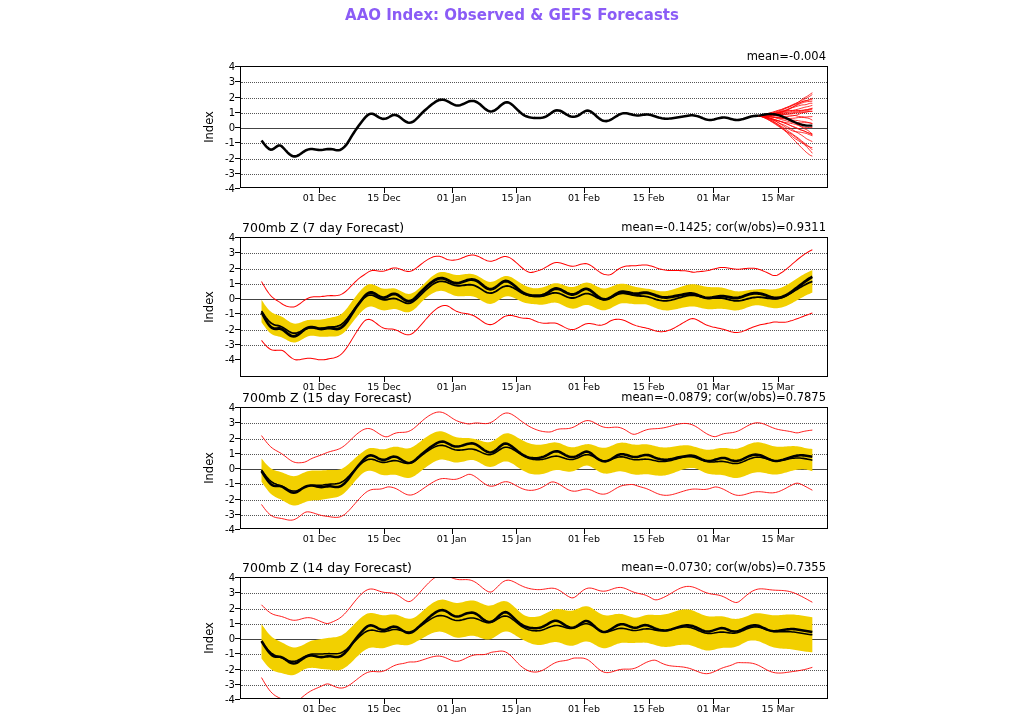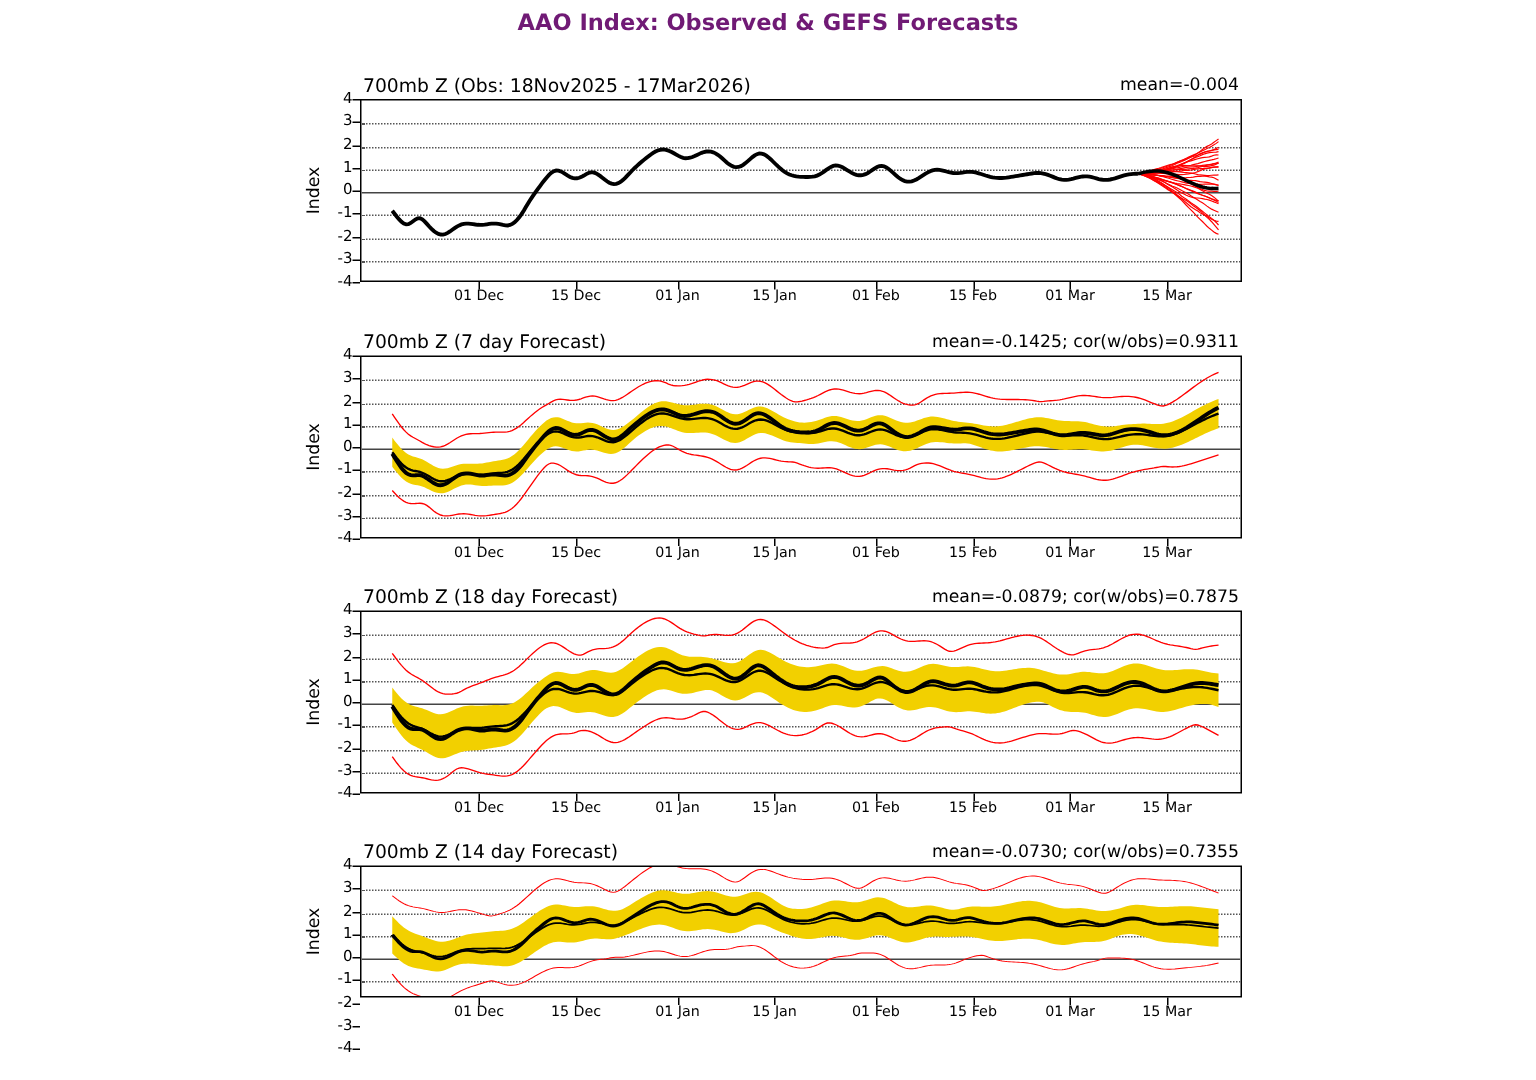--- a/index.html
+++ b/index.html
@@ -8,21 +8,21 @@
     background:#ffffff;
     font-family:"DejaVu Sans", sans-serif;
     overflow:hidden;
     position:relative;
   }
   .leftbar{
     position:absolute;left:0;top:0;width:10px;height:720px;background:#ffffff;
   }
   #main-title{
     position:absolute;top:6px;left:0;width:1024px;text-align:center;
-    font-size:15px;font-weight:bold;color:#701a75;
+    font-size:15px;font-weight:bold;color:#8b5cf6;
     font-family:"DejaVu Sans", sans-serif;
     letter-spacing:0px;
   }
   .panel{
     position:absolute;
     left:240px;
     width:588px;
   }
   .panel .plotbox{
     position:absolute;left:0;top:0;width:100%;height:100%;
@@ -85,21 +85,20 @@
   svg.series{position:absolute;left:0;top:0;width:100%;height:100%;}
 </style>
 </head>
 <body>
 
 <div class="leftbar"></div>
 
 <div id="main-title">AAO Index: Observed &amp; GEFS Forecasts</div>
 
 <div class="panel" id="panel0" style="top:66px;height:122px;">
-  <div class="panel-title">700mb Z (Obs: 18Nov2025 - 17Mar2026)</div>
   <div class="panel-stat">mean=-0.004</div>
   <div class="ylabel">Index</div>
   <div class="plotbox">
       <div class="gridline" style="top: 15.25px;"></div>
       <div class="gridline" style="top: 30.5px;"></div>
       <div class="gridline" style="top: 45.75px;"></div>
       <div class="gridline" style="top: 76.25px;"></div>
       <div class="gridline" style="top: 91.5px;"></div>
       <div class="gridline" style="top: 106.75px;"></div>
       <div class="zeroline" style="top: 61px;"></div>
@@ -163,21 +162,21 @@
     <div class="xtick-label" style="left: 343.98px;">01 Feb</div>
     <div class="xtickmark" style="left: 343.98px;"></div>
     <div class="xtick-label" style="left: 408.66px;">15 Feb</div>
     <div class="xtickmark" style="left: 408.66px;"></div>
     <div class="xtick-label" style="left: 473.34px;">01 Mar</div>
     <div class="xtickmark" style="left: 473.34px;"></div>
     <div class="xtick-label" style="left: 538.02px;">15 Mar</div>
     <div class="xtickmark" style="left: 538.02px;"></div>
   </div>
 
-<div class="panel" id="panel1" style="top:237px;height:122px;">
+<div class="panel" id="panel1" style="top:237px;height:140px;">
   <div class="panel-title">700mb Z (7 day Forecast)</div>
   <div class="panel-stat">mean=-0.1425; cor(w/obs)=0.9311</div>
   <div class="ylabel">Index</div>
   <div class="plotbox">
       <div class="gridline" style="top: 15.25px;"></div>
       <div class="gridline" style="top: 30.5px;"></div>
       <div class="gridline" style="top: 45.75px;"></div>
       <div class="gridline" style="top: 76.25px;"></div>
       <div class="gridline" style="top: 91.5px;"></div>
       <div class="gridline" style="top: 106.75px;"></div>
@@ -220,21 +219,21 @@
     <div class="xtickmark" style="left: 343.98px;"></div>
     <div class="xtick-label" style="left: 408.66px;">15 Feb</div>
     <div class="xtickmark" style="left: 408.66px;"></div>
     <div class="xtick-label" style="left: 473.34px;">01 Mar</div>
     <div class="xtickmark" style="left: 473.34px;"></div>
     <div class="xtick-label" style="left: 538.02px;">15 Mar</div>
     <div class="xtickmark" style="left: 538.02px;"></div>
   </div>
 
 <div class="panel" id="panel2" style="top:407px;height:122px;">
-  <div class="panel-title">700mb Z (18 day Forecast)</div>
+  <div class="panel-title">700mb Z (15 day Forecast)</div>
   <div class="panel-stat">mean=-0.0879; cor(w/obs)=0.7875</div>
   <div class="ylabel">Index</div>
   <div class="plotbox">
       <div class="gridline" style="top: 15.25px;"></div>
       <div class="gridline" style="top: 30.5px;"></div>
       <div class="gridline" style="top: 45.75px;"></div>
       <div class="gridline" style="top: 76.25px;"></div>
       <div class="gridline" style="top: 91.5px;"></div>
       <div class="gridline" style="top: 106.75px;"></div>
       <div class="zeroline" style="top: 61px;"></div>
@@ -275,21 +274,21 @@
     <div class="xtick-label" style="left: 343.98px;">01 Feb</div>
     <div class="xtickmark" style="left: 343.98px;"></div>
     <div class="xtick-label" style="left: 408.66px;">15 Feb</div>
     <div class="xtickmark" style="left: 408.66px;"></div>
     <div class="xtick-label" style="left: 473.34px;">01 Mar</div>
     <div class="xtickmark" style="left: 473.34px;"></div>
     <div class="xtick-label" style="left: 538.02px;">15 Mar</div>
     <div class="xtickmark" style="left: 538.02px;"></div>
   </div>
 
-<div class="panel" id="panel3" style="top:577px;height:88px;">
+<div class="panel" id="panel3" style="top:577px;height:122px;">
   <div class="panel-title">700mb Z (14 day Forecast)</div>
   <div class="panel-stat">mean=-0.0730; cor(w/obs)=0.7355</div>
   <div class="ylabel">Index</div>
   <div class="plotbox">
       <div class="gridline" style="top: 15.25px;"></div>
       <div class="gridline" style="top: 30.5px;"></div>
       <div class="gridline" style="top: 45.75px;"></div>
       <div class="gridline" style="top: 76.25px;"></div>
       <div class="gridline" style="top: 91.5px;"></div>
       <div class="gridline" style="top: 106.75px;"></div>

